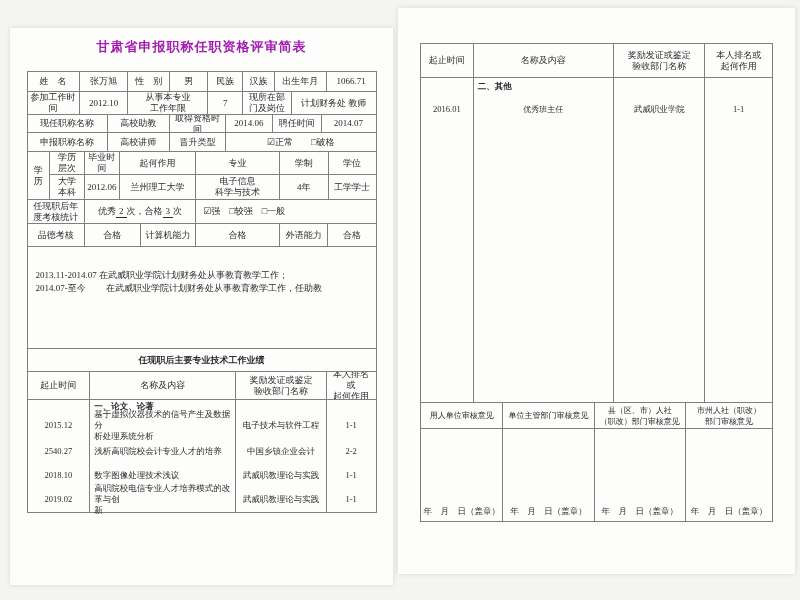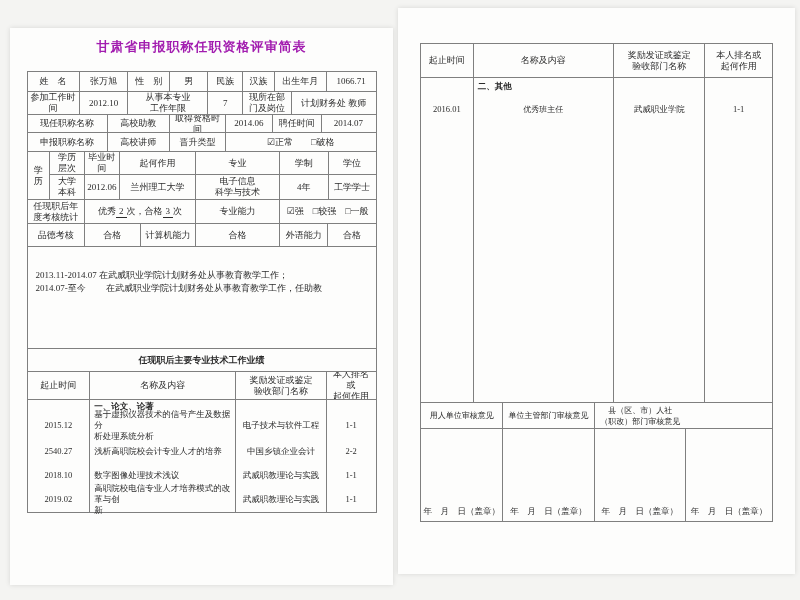--- a/index.html
+++ b/index.html
@@ -116,21 +116,20 @@
         </div>
       </div>
     </div>
 
     <div class="row" style="height:24px">
       <div class="c" style="width:16.5%">任现职后年
 度考核统计</div>
       <div class="c" style="width:32%">
         <span>优秀</span><span class="num">2</span><span>次，合格</span><span class="num">3</span><span>次</span>
       </div>
-      <div class="c" style="width:24%">专业能力</div>
       <div class="c" style="width:27.5%">☑强　□较强　□一般</div>
     </div>
 
     <div class="row" style="height:23px">
       <div class="c" style="width:16.5%">品德考核</div>
       <div class="c" style="width:16%">合格</div>
       <div class="c" style="width:16%">计算机能力</div>
       <div class="c" style="width:24%">合格</div>
       <div class="c" style="width:14%">外语能力</div>
       <div class="c" style="width:13.5%">合格</div>
@@ -222,20 +221,22 @@
         <div class="slot" style="height:16px"></div>
         <div class="slot" style="height:30px">1-1</div>
       </div>
     </div>
 
     <div class="row" style="height:26px">
       <div class="c small" style="width:23.5%">用人单位审核意见</div>
       <div class="c small" style="width:26%">单位主管部门审核意见</div>
       <div class="c small" style="width:26%">县（区、市）人社
 （职改）部门审核意见</div>
+      <div class="c small" style="width:24.5%">市州人社（职改）
+部门审核意见</div>
     </div>
 
     <div class="row" style="height:92px">
       <div class="c stampcell" style="width:23.5%">
         <div class="stamp">年　月　日（盖章）</div>
       </div>
       <div class="c stampcell" style="width:26%">
         <div class="stamp">年　月　日（盖章）</div>
       </div>
       <div class="c stampcell" style="width:26%">

